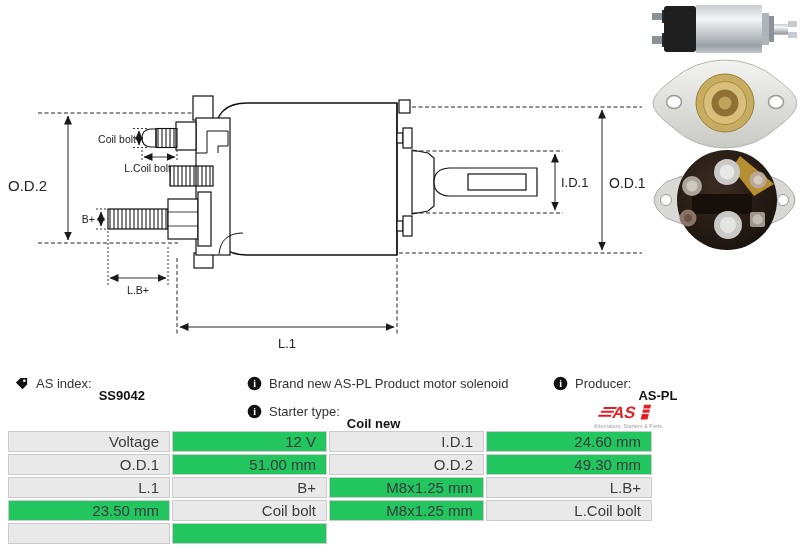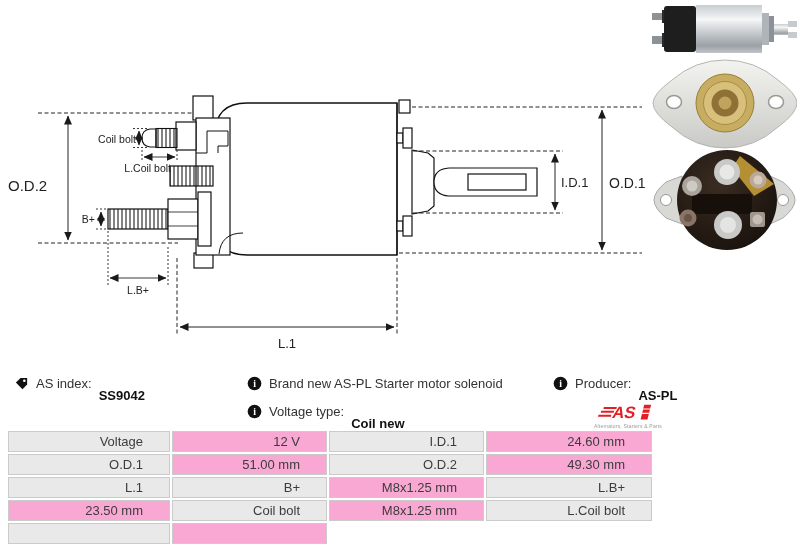--- a/index.html
+++ b/index.html
@@ -26,24 +26,24 @@
   .info-row b { color:#111;margin-top:24px; }
   .red-bold { color:#e31e24; font-weight:bold; letter-spacing:.2px; }
   .logo-wrap { display:flex; flex-direction:column; align-items:center; margin-left:32px; width:86px; }
   .logo-tagline { font-size:5px; color:#999; margin-top:1px; letter-spacing:.2px; }
 
   
   .spec-table { position:absolute; left:8px; top:431px;
                 display:grid;
                 grid-template-columns:162px 155px 155px 166px;
                 grid-auto-rows:21px; gap:2px; }
-  .cell { border:1px solid #cbcbcb; font-size:13px; color:#3c3c3c;
-          text-align:right; padding-right:26px; line-height:19px; }
+  .cell { border:1px solid #cbcbcb; font-size:15px; color:#3c3c3c;
+          text-align:right; padding-right:10px; line-height:19px; }
   .cell.label { background:#e9e9e9; }
-  .cell.value { background:#f9a8d4; }
+  .cell.value { background:#22c55e; }
 </style>
 </head>
 <body>
 
 <div id="page">
 
   <svg id="drawing" width="660" height="360" viewBox="0 0 660 360">
     <defs>
       <marker id="ah" markerWidth="9" markerHeight="8" refX="8.5" refY="4" orient="auto-start-reverse" markerUnits="userSpaceOnUse">
         <path d="M0,0 L9,4 L0,8 Z" fill="#1a1a1a"></path>
@@ -235,28 +235,28 @@
       <b>SS9042</b>
     </div>
   </div>
 
   <div id="info-col-2" class="info-col">
     <div class="info-row">
       <svg width="15" height="15" viewBox="0 0 16 16">
         <circle cx="8" cy="8" r="7.3" fill="#111"></circle>
         <text x="8" y="11.6" font-size="10.5" font-weight="bold" fill="#fff" text-anchor="middle" font-family="Liberation Serif, serif">i</text>
       </svg>
-      <span>Brand new AS-PL Starter motor solenoid</span>
+      <span>Brand new AS-PL Product motor solenoid</span>
     </div>
     <div class="info-row">
       <svg width="15" height="15" viewBox="0 0 16 16">
         <circle cx="8" cy="8" r="7.3" fill="#111"></circle>
         <text x="8" y="11.6" font-size="10.5" font-weight="bold" fill="#fff" text-anchor="middle" font-family="Liberation Serif, serif">i</text>
       </svg>
-      <span>Voltage type:</span>
+      <span>Starter type:</span>
       <b>Coil new</b>
     </div>
   </div>
 
   <div id="info-col-3" class="info-col">
     <div class="info-row">
       <svg width="15" height="15" viewBox="0 0 16 16">
         <circle cx="8" cy="8" r="7.3" fill="#111"></circle>
         <text x="8" y="11.6" font-size="10.5" font-weight="bold" fill="#fff" text-anchor="middle" font-family="Liberation Serif, serif">i</text>
       </svg>

